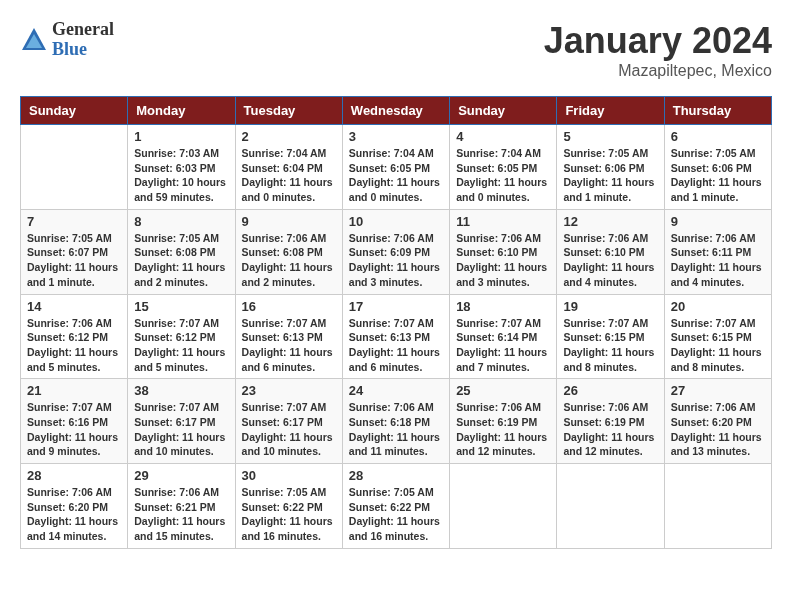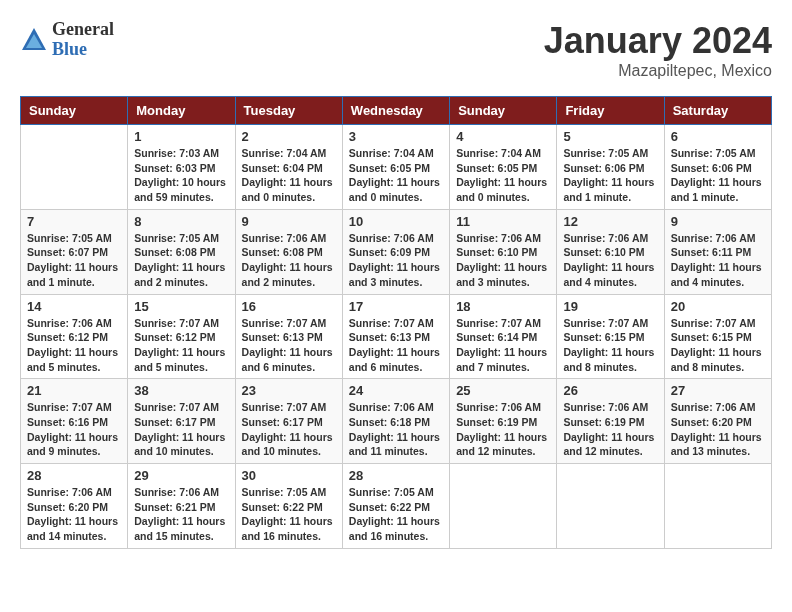--- a/index.html
+++ b/index.html
@@ -116,21 +116,21 @@
 
 <table>
   <thead>
     <tr>
     <th>Sunday</th>
         <th>Monday</th>
         <th>Tuesday</th>
         <th>Wednesday</th>
         <th>Sunday</th>
         <th>Friday</th>
-        <th>Saturday</th>
+        <th>Thursday</th>
       </tr>
   </thead>
   <tbody id="calendar-body">
   <tr>
         <td class="empty"></td>
         <td>
           <div class="day-num">1</div>
           <div class="day-info">Sunrise: 7:03 AM<br>Sunset: 6:03 PM<br>Daylight: 10 hours<br>and 59 minutes.</div>
         </td>
         <td>

